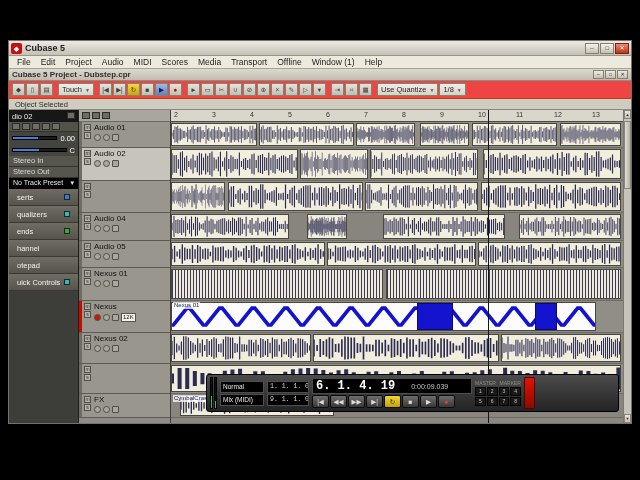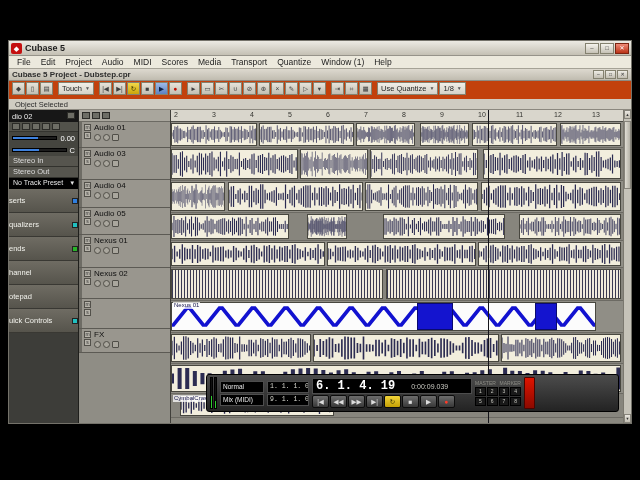--- a/index.html
+++ b/index.html
@@ -22,22 +22,22 @@
   .menubar{height:13px;background:#ece9dd;display:flex;align-items:center;padding-left:3px;
            border-bottom:1px solid #a5a296}
   .menu-item{font-size:8.5px;color:#1c1c1c;padding:0 5px;white-space:nowrap}
   
   .projbar{height:12px;background:linear-gradient(#ddd9cf,#c0bcb0);display:flex;align-items:center;
            border-bottom:1px solid #8e8b82;padding:0 3px;gap:1px}
   .proj-title{font-size:8px;font-weight:bold;color:#2e2e2e;flex:1;white-space:nowrap;overflow:hidden}
   .projbtn{width:11px;height:9px;border:1px solid #84816f;background:linear-gradient(#eeece5,#c2beb2);
            font-size:5px;line-height:7px;text-align:center;color:#333}
   
-  .toolbar{height:18px;background:#c2410c;display:flex;align-items:center;gap:1px;padding:0 3px;
-           border-bottom:4px solid #c2410c;overflow:hidden}
+  .toolbar{height:18px;background:#ef4444;display:flex;align-items:center;gap:1px;padding:0 3px;
+           border-bottom:1px solid #c2410c;overflow:hidden}
   .tgroup{display:flex;gap:1px;margin-right:4px;align-items:center}
   .tbtn{width:13px;height:13px;border:1px solid #85826f;background:linear-gradient(#e6e3da,#c1beb2);
         font-size:6.5px;line-height:11px;text-align:center;color:#3d3d3d;overflow:hidden;white-space:nowrap}
   .tbtn.bg-yellow{background:linear-gradient(#f2d84a,#caa50a);color:#332f00}
   .tbtn.bg-blue{background:linear-gradient(#9db9e8,#5e82c2);color:#0c1f45}
   .tbtn.fg-red{color:#c00d00}
   .tcombo{height:13px;border:1px solid #85826f;background:linear-gradient(#f0eee7,#d5d2c8);
           font-size:7.5px;display:flex;align-items:center;padding:0 3px;gap:3px;color:#1f1f1f;white-space:nowrap}
   .tcombo .arr{font-size:5px;color:#555}
   
@@ -52,22 +52,22 @@
                padding:0 3px;display:flex;justify-content:space-between;align-items:center}
   .mini{width:8px;height:7px;background:#6d6d65;border:1px solid #2b2b27;display:inline-block}
   .insp-ctrl{height:10px;display:flex;gap:2px;padding:1px 3px;background:#52524b;border-bottom:1px solid #34342f}
   .insp-vol,.insp-pan{height:12px;display:flex;align-items:center;gap:3px;padding:0 3px;color:#fff;font-size:7.5px}
   .fader{flex:1;height:4px;background:#1c1c1c;position:relative;border:1px solid #000}
   .fader i{position:absolute;left:0;top:0;bottom:0;width:58%;background:#3f82de}
   .io-row{height:11px;background:#56554e;border-bottom:1px solid #32322d;color:#ddd;
           font-size:7.5px;line-height:10px;padding:0 4px;white-space:nowrap;overflow:hidden}
   .preset-row{height:11px;background:#000;color:#e6e6e6;font-size:7px;line-height:10px;
               display:flex;justify-content:space-between;padding:0 4px}
-  .sec-row{height:24px;background:linear-gradient(#6f6c63,#56544c);border-bottom:1px solid #393833;
-           color:#f2f2ec;font-size:7.5px;display:flex;align-items:center;padding:0 0;gap:3px;
+  .sec-row{height:17px;background:linear-gradient(#6f6c63,#56544c);border-bottom:1px solid #393833;
+           color:#f2f2ec;font-size:7.5px;display:flex;align-items:center;padding:0 8px;gap:3px;
            white-space:nowrap;overflow:hidden}
   .sec-ind{width:6px;height:6px;margin-left:auto;border:1px solid #222;flex:0 0 auto}
   .insp-fill{flex:1;background:#3d3d39}
   
   .tracklist{width:92px;background:#8f8d85;border-right:1px solid #403f3a;display:flex;
              flex-direction:column;overflow:hidden}
   .tl-header{height:12px;background:#a9a69d;border-bottom:1px solid #6c6a63;display:flex;gap:2px;
              align-items:center;padding:0 3px;flex:0 0 auto}
   .track{position:relative;border-bottom:1px solid #5c5a54;background:#99968e;display:flex;overflow:hidden}
   .track.selected{background:#c7c4bb}
@@ -156,21 +156,21 @@
 
     <div class="menubar" id="menubar">
         <span class="menu-item">File</span>
         <span class="menu-item">Edit</span>
         <span class="menu-item">Project</span>
         <span class="menu-item">Audio</span>
         <span class="menu-item">MIDI</span>
         <span class="menu-item">Scores</span>
         <span class="menu-item">Media</span>
         <span class="menu-item">Transport</span>
-        <span class="menu-item">Quantize</span>
+        <span class="menu-item">Offline</span>
         <span class="menu-item">Window (1)</span>
         <span class="menu-item">Help</span>
       </div>
 
     <div class="projbar">
       <span class="proj-title">Cubase 5 Project - Dubstep.cpr</span>
       <span class="winbtns" id="proj-controls">
           <span class="projbtn">–</span>
           <span class="projbtn">□</span>
           <span class="projbtn">✕</span>
@@ -304,77 +304,100 @@
               </div>
               <div class="tbody">
                 <div class="track-name">Audio 01</div>
                 <div class="track-ctrls">
                   <i class="tc rec"></i>
                   <i class="tc"></i>
                   <i class="tc sq"></i>
                 </div>
               </div>
             </div>
+            <div class="track selected" style="height: 33px;">
+              <i class="strip"></i>
+              <div class="ms">
+                <i class="msbtn">m</i>
+                <i class="msbtn">s</i>
+              </div>
+              <div class="tbody">
+                <div class="track-name">Audio 02</div>
+                <div class="track-ctrls">
+                  <i class="tc rec"></i>
+                  <i class="tc"></i>
+                  <i class="tc sq"></i>
+                </div>
+              </div>
+            </div>
             <div class="track" style="height: 32px;">
               <i class="strip"></i>
               <div class="ms">
                 <i class="msbtn">m</i>
                 <i class="msbtn">s</i>
               </div>
-              <div class="tbody">
-                <div class="track-name">Audio 03</div>
+            </div>
+            <div class="track" style="height: 28px;">
+              <i class="strip"></i>
+              <div class="ms">
+                <i class="msbtn">m</i>
+                <i class="msbtn">s</i>
+              </div>
+              <div class="tbody">
+                <div class="track-name">Audio 04</div>
                 <div class="track-ctrls">
                   <i class="tc rec"></i>
                   <i class="tc"></i>
                   <i class="tc sq"></i>
                 </div>
               </div>
             </div>
-            <div class="track" style="height: 28px;">
-              <i class="strip"></i>
-              <div class="ms">
-                <i class="msbtn">m</i>
-                <i class="msbtn">s</i>
-              </div>
-              <div class="tbody">
-                <div class="track-name">Audio 04</div>
+            <div class="track" style="height: 27px;">
+              <i class="strip"></i>
+              <div class="ms">
+                <i class="msbtn">m</i>
+                <i class="msbtn">s</i>
+              </div>
+              <div class="tbody">
+                <div class="track-name">Audio 05</div>
                 <div class="track-ctrls">
                   <i class="tc rec"></i>
                   <i class="tc"></i>
                   <i class="tc sq"></i>
                 </div>
               </div>
             </div>
-            <div class="track" style="height: 27px;">
-              <i class="strip"></i>
-              <div class="ms">
-                <i class="msbtn">m</i>
-                <i class="msbtn">s</i>
-              </div>
-              <div class="tbody">
-                <div class="track-name">Audio 05</div>
+            <div class="track" style="height: 33px;">
+              <i class="strip"></i>
+              <div class="ms">
+                <i class="msbtn">m</i>
+                <i class="msbtn">s</i>
+              </div>
+              <div class="tbody">
+                <div class="track-name">Nexus 01</div>
                 <div class="track-ctrls">
                   <i class="tc rec"></i>
                   <i class="tc"></i>
                   <i class="tc sq"></i>
                 </div>
               </div>
             </div>
-            <div class="track" style="height: 33px;">
-              <i class="strip"></i>
-              <div class="ms">
-                <i class="msbtn">m</i>
-                <i class="msbtn">s</i>
-              </div>
-              <div class="tbody">
-                <div class="track-name">Nexus 01</div>
-                <div class="track-ctrls">
-                  <i class="tc rec"></i>
-                  <i class="tc"></i>
-                  <i class="tc sq"></i>
+            <div class="track" style="height: 32px;">
+              <i class="strip armed"></i>
+              <div class="ms">
+                <i class="msbtn">m</i>
+                <i class="msbtn">s</i>
+              </div>
+              <div class="tbody">
+                <div class="track-name">Nexus</div>
+                <div class="track-ctrls">
+                  <i class="tc rec on"></i>
+                  <i class="tc"></i>
+                  <i class="tc sq"></i>
+                  <span class="badge">12K</span>
                 </div>
               </div>
             </div>
             <div class="track" style="height: 31px;">
               <i class="strip"></i>
               <div class="ms">
                 <i class="msbtn">m</i>
                 <i class="msbtn">s</i>
               </div>
               <div class="tbody">

